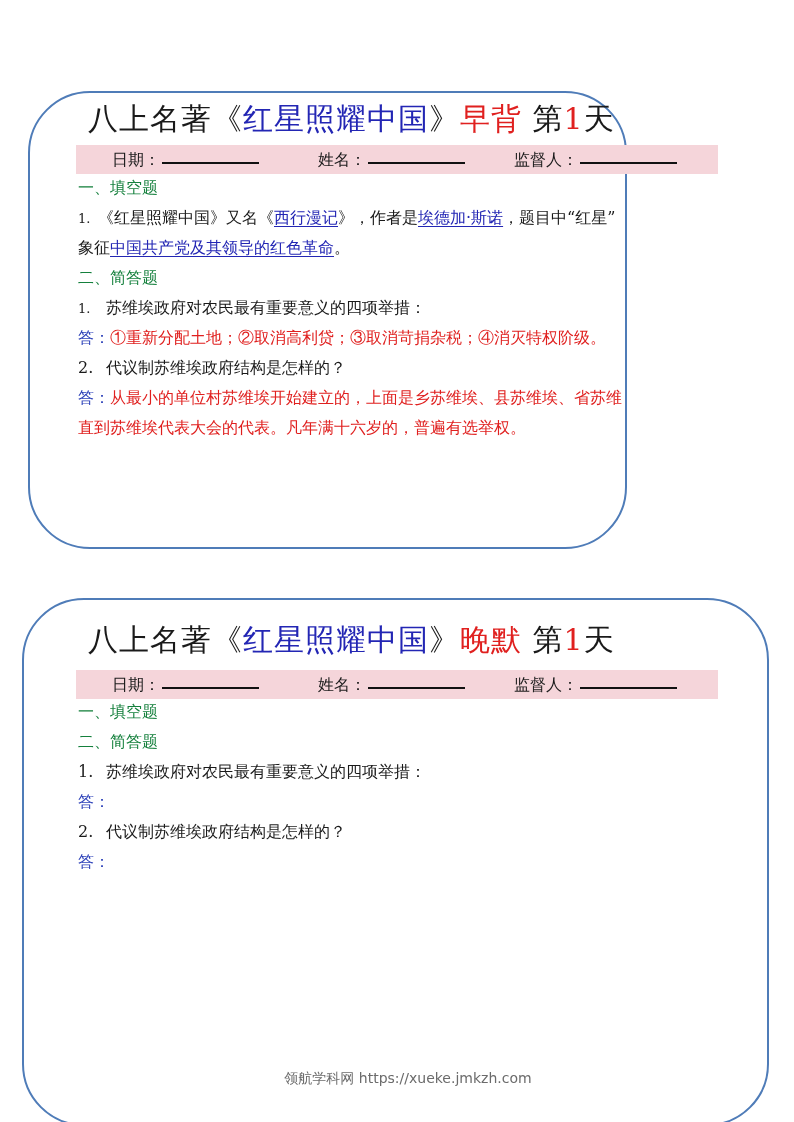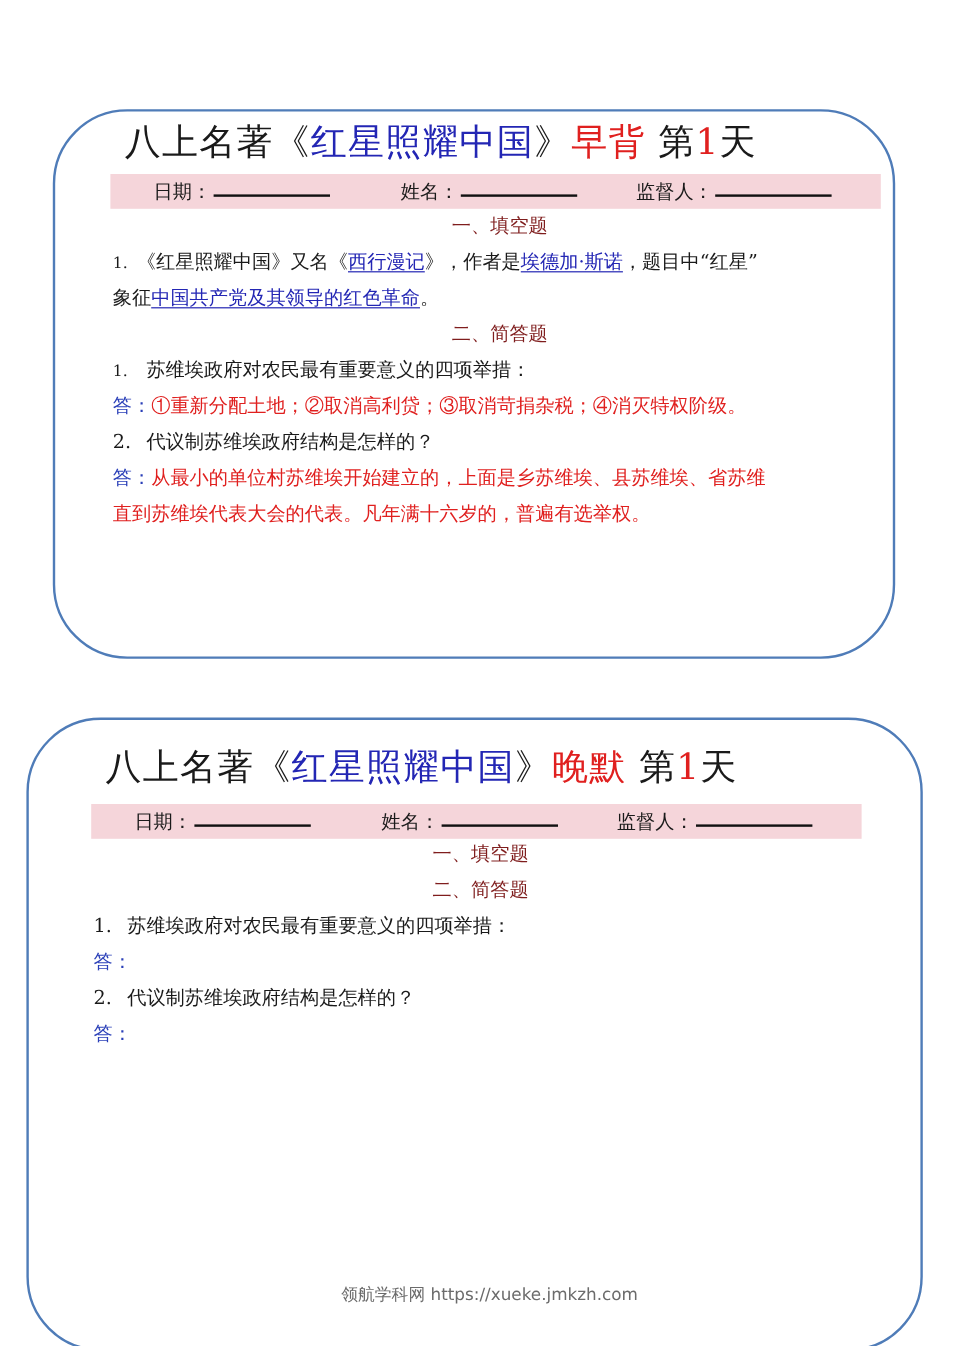--- a/index.html
+++ b/index.html
@@ -4,37 +4,37 @@
 <style>
   html, body { margin:0; padding:0; }
   body {
     width:794px; height:1122px; background:#ffffff; position:relative; overflow:hidden;
     font-family:"DejaVu Serif","Liberation Serif",serif; color:#1a1a1a;
   }
   .card {
     position:absolute; border:2.5px solid #4f7cb8; border-radius:62px; background:#fff;
     box-sizing:border-box;
   }
-  #card1 { left:44px; top:91px; width:702px; height:458px; }
+  #card1 { left:28px; top:91px; width:599px; height:458px; }
   #card2 { left:22px; top:598px; width:747px; height:528px; }
   .title {
     position:absolute; left:58px; top:6px; font-size:30px; line-height:40px; white-space:nowrap;
     letter-spacing:1px;
   }
   .blue { color:#2326b4; }
   .red { color:#e0201f; }
   .band {
     position:absolute; left:46px; width:642px; height:29px; background:#f5d5da;
     font-size:16px; line-height:29px;
   }
   .band .f { position:absolute; top:0; white-space:nowrap; }
   .band .line { display:inline-block; width:97px; border-bottom:2px solid #111; height:17px; vertical-align:top; margin-left:2px; }
   .content { position:absolute; left:48px; width:645px; font-size:16px; }
   .row { line-height:30px; height:30px; white-space:nowrap; position:relative; }
-  .sec { color:#7f1d1d;text-align:center; }
+  .sec { color:#15803d; }
   .ans-label { color:#2a3fb8; }
   .ans { color:#e0201f; }
   .u { color:#2326b4; text-decoration:underline; text-underline-offset:3px;text-align:center; }
   .blank { display:inline-block; border-bottom:1.5px solid #111; height:18px; vertical-align:top; }
   .num { font-size:13px; display:inline-block; width:20px; }
   .footer {
     position:absolute; top:1070px; left:11px; width:794px; text-align:center;
     font-family:"DejaVu Sans","Liberation Sans",sans-serif; font-size:14px; color:#6b6b6b;
   }
 </style>

